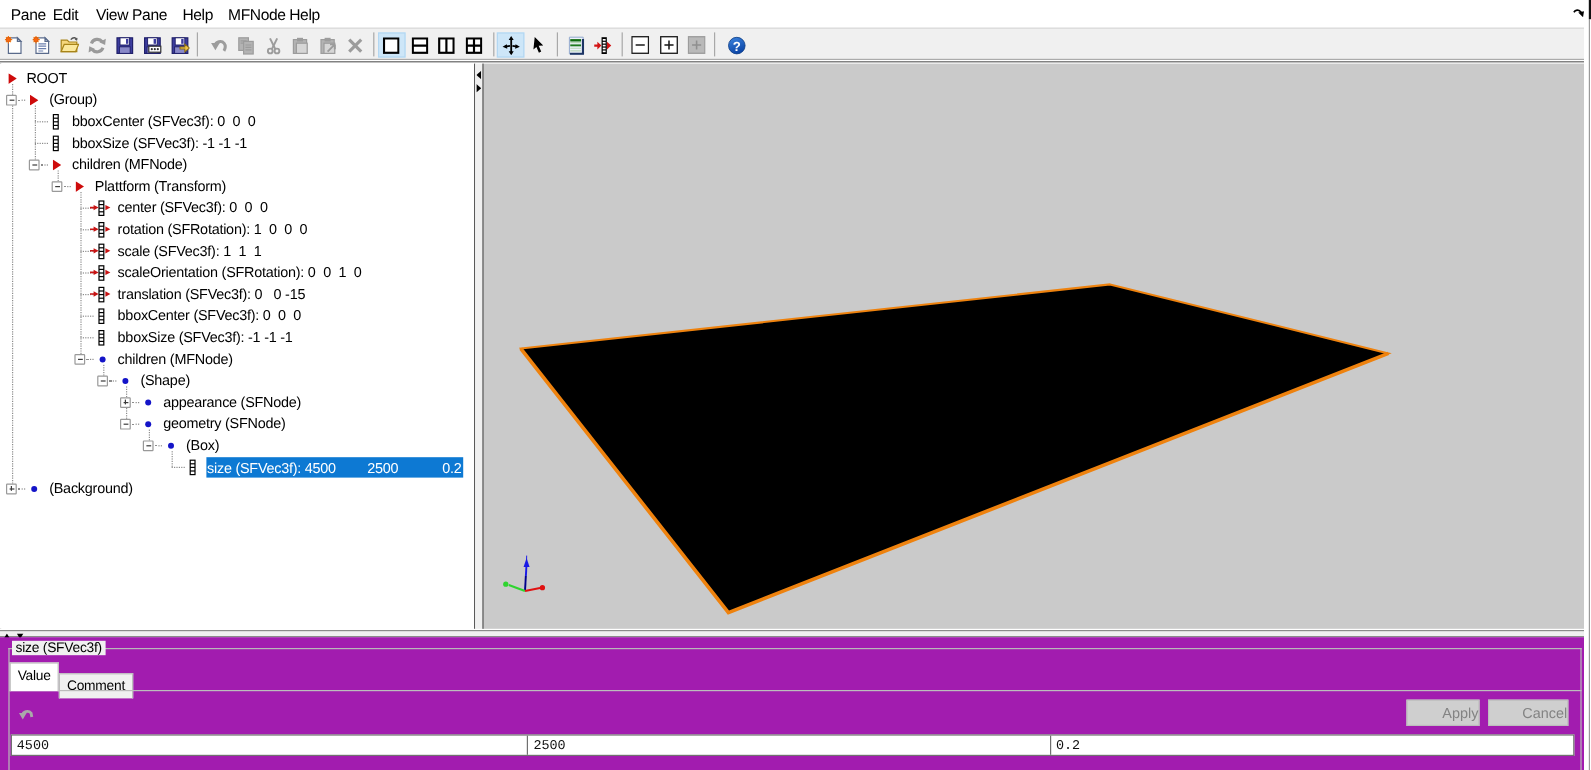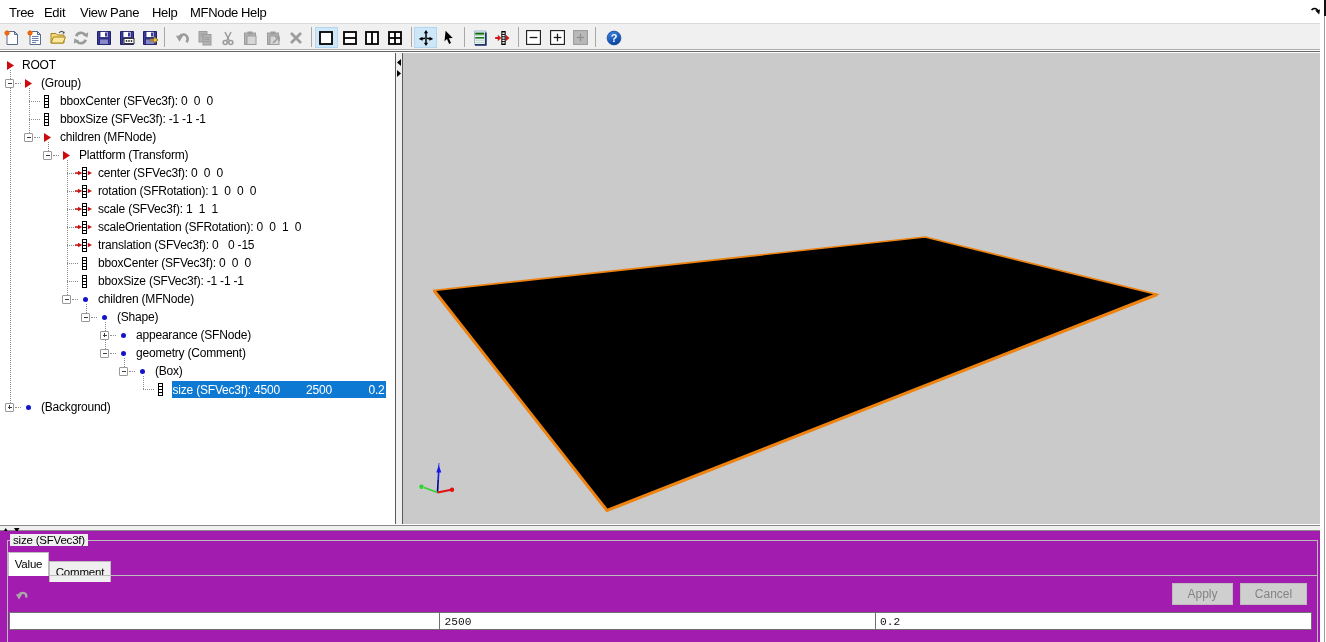--- a/index.html
+++ b/index.html
@@ -28,29 +28,29 @@
 .tl { position:absolute; font-size:12px; letter-spacing:-0.2px; color:#000; white-space:pre; }
 .sel { position:absolute; background:#0d79d3; color:#fff; font-size:12px; letter-spacing:-0.2px; }
 .sel span { top:2px; white-space:pre; }
 #vsplit { position:absolute; left:396px; top:52.5px; width:5.5px; height:471.5px; background:#f0f0f0; }
 #hsplit { position:absolute; left:0; top:524.5px; width:1320px; height:6.5px; background:#f0f0f0; border-top:1px solid #8a8a8a; border-bottom:1px solid #8a8a8a; }
 #bottom { position:absolute; left:0; top:531px; width:1320px; height:111px; background:#a21caf; }
 #fs { position:absolute; left:7px; top:8.5px; width:1311px; height:200px; border-left:1px solid #b9b9b9; border-top:1px solid #b9b9b9; border-right:1px solid #b9b9b9; }
 #fs legend { position:absolute; left:2px; top:-7px; background:#f0f0f0; padding:0 3px; font-size:11.5px; letter-spacing:-0.2px; }
 .tab { position:absolute; font-size:11.5px; letter-spacing:-0.2px; text-align:center; }
 #tabline { position:absolute; left:0px; top:34.5px; width:1310px; height:1px; background:#bcbcbc; }
-.btn { position:absolute; top:42.5px; height:22px; background:#cfcfcf; border:1px solid #bdbdbd; color:#838383; font-size:12px; text-align:center; line-height:20px; }
+.btn { position:absolute; top:42.5px; height:22px; background:#cfcfcf; border:1px solid #bdbdbd; color:#838383; font-size:12px; text-align:right; line-height:20px; }
 #vrow { position:absolute; left:0.5px; top:71.5px; height:17.5px; width:1303px; background:#fff; border:1px solid #707070; }
 .cell { position:absolute; top:0; height:100%; border-left:1px solid #707070; }
 .cell span { position:absolute; left:4.5px; top:2.5px; font-family:"Liberation Mono",monospace; font-size:11.2px; color:#111; }
 #rightstrip { position:absolute; left:1320px; top:0; width:6px; height:642px; background:#fff; }
 </style></head>
 <body>
 <div id="menubar">
- <span style="left:9px">Tree</span>
+ <span style="left:9px">Pane</span>
     <span style="left:44px">Edit</span>
  <span style="left:80px">View Pane</span>
     <span style="left:152px">Help</span>
  <span style="left:190px">MFNode</span>
     <span style="left:241px">Help</span>
  <svg class="abs" style="left:1311px;top:7px" width="9" height="9" viewBox="0 0 9 9">
    <path d="M0.5 3.2 C2 0.9 4.5 0.9 6 2.6 L6.6 3.3" fill="none" stroke="#000" stroke-width="1.5"></path>
    <path d="M4.2 3.4 L9 2.4 L8.2 7.4 Z" fill="#000"></path>
  </svg>
 </div>
@@ -445,21 +445,21 @@
       <b class="mv"></b>
     </div>
 <div class="dh" style="left:110.0px;top:282.5px;width:6px"></div>
 <div class="bdot" style="left:120.5px;top:280.0px"></div>
 <div class="tl" style="left:136px;top:275.5px">appearance (SFNode)</div>
 <div class="xp" style="left:100.0px;top:296.0px">
       <b class="mh"></b>
     </div>
 <div class="dh" style="left:110.0px;top:300.5px;width:6px"></div>
 <div class="bdot" style="left:120.5px;top:298.0px"></div>
-<div class="tl" style="left:136px;top:293.5px">geometry (Comment)</div>
+<div class="tl" style="left:136px;top:293.5px">geometry (SFNode)</div>
 <div class="xp" style="left:119.0px;top:314.0px">
       <b class="mh"></b>
     </div>
 <div class="dh" style="left:129.0px;top:318.5px;width:6px"></div>
 <div class="bdot" style="left:139.5px;top:316.0px"></div>
 <div class="tl" style="left:155px;top:311.5px">(Box)</div>
 <div class="dh" style="left:142.5px;top:336.5px;width:11px"></div>
 <div class="film" style="left:157.5px;top:330.0px">
       <i></i>
       <i></i>
@@ -516,20 +516,23 @@
    <div class="tab" style="left:0px;top:11px;width:41px;height:24.5px;background:#fff;border:1px solid #bcbcbc;border-bottom:none;z-index:2;line-height:23px">Value</div>
    <div class="tab" style="left:41px;top:20px;width:62px;height:21.5px;background:#f0f0f0;border:1px solid #bcbcbc;border-bottom:none;line-height:21px">Comment</div>
    <div id="tabline"></div>
    <svg class="abs" style="left:7px;top:48px" width="15" height="13" viewBox="0 0 15 13">
      <path d="M3.8 7.2 C4.1 4 8.6 2.6 10.9 5.3 L11.5 8.5" fill="none" stroke="#a9a9a9" stroke-width="2.4"></path>
      <path d="M0.8 5.2 L7.2 5.2 L4 10.5 Z" fill="#a9a9a9"></path>
    </svg>
    <div class="btn" style="left:1164px;width:61px">Apply</div>
    <div class="btn" style="left:1232px;width:67px">Cancel</div>
    <div id="vrow">
+     <div class="cell" style="left:0;width:429.5px;border-left:none">
+          <span>4500</span>
+        </div>
      <div class="cell" style="left:429.5px;width:435.5px">
           <span>2500</span>
         </div>
      <div class="cell" style="left:865px;width:438px">
           <span>0.2</span>
         </div>
    </div>
  </div>
 </div>
 <div id="rightstrip">

